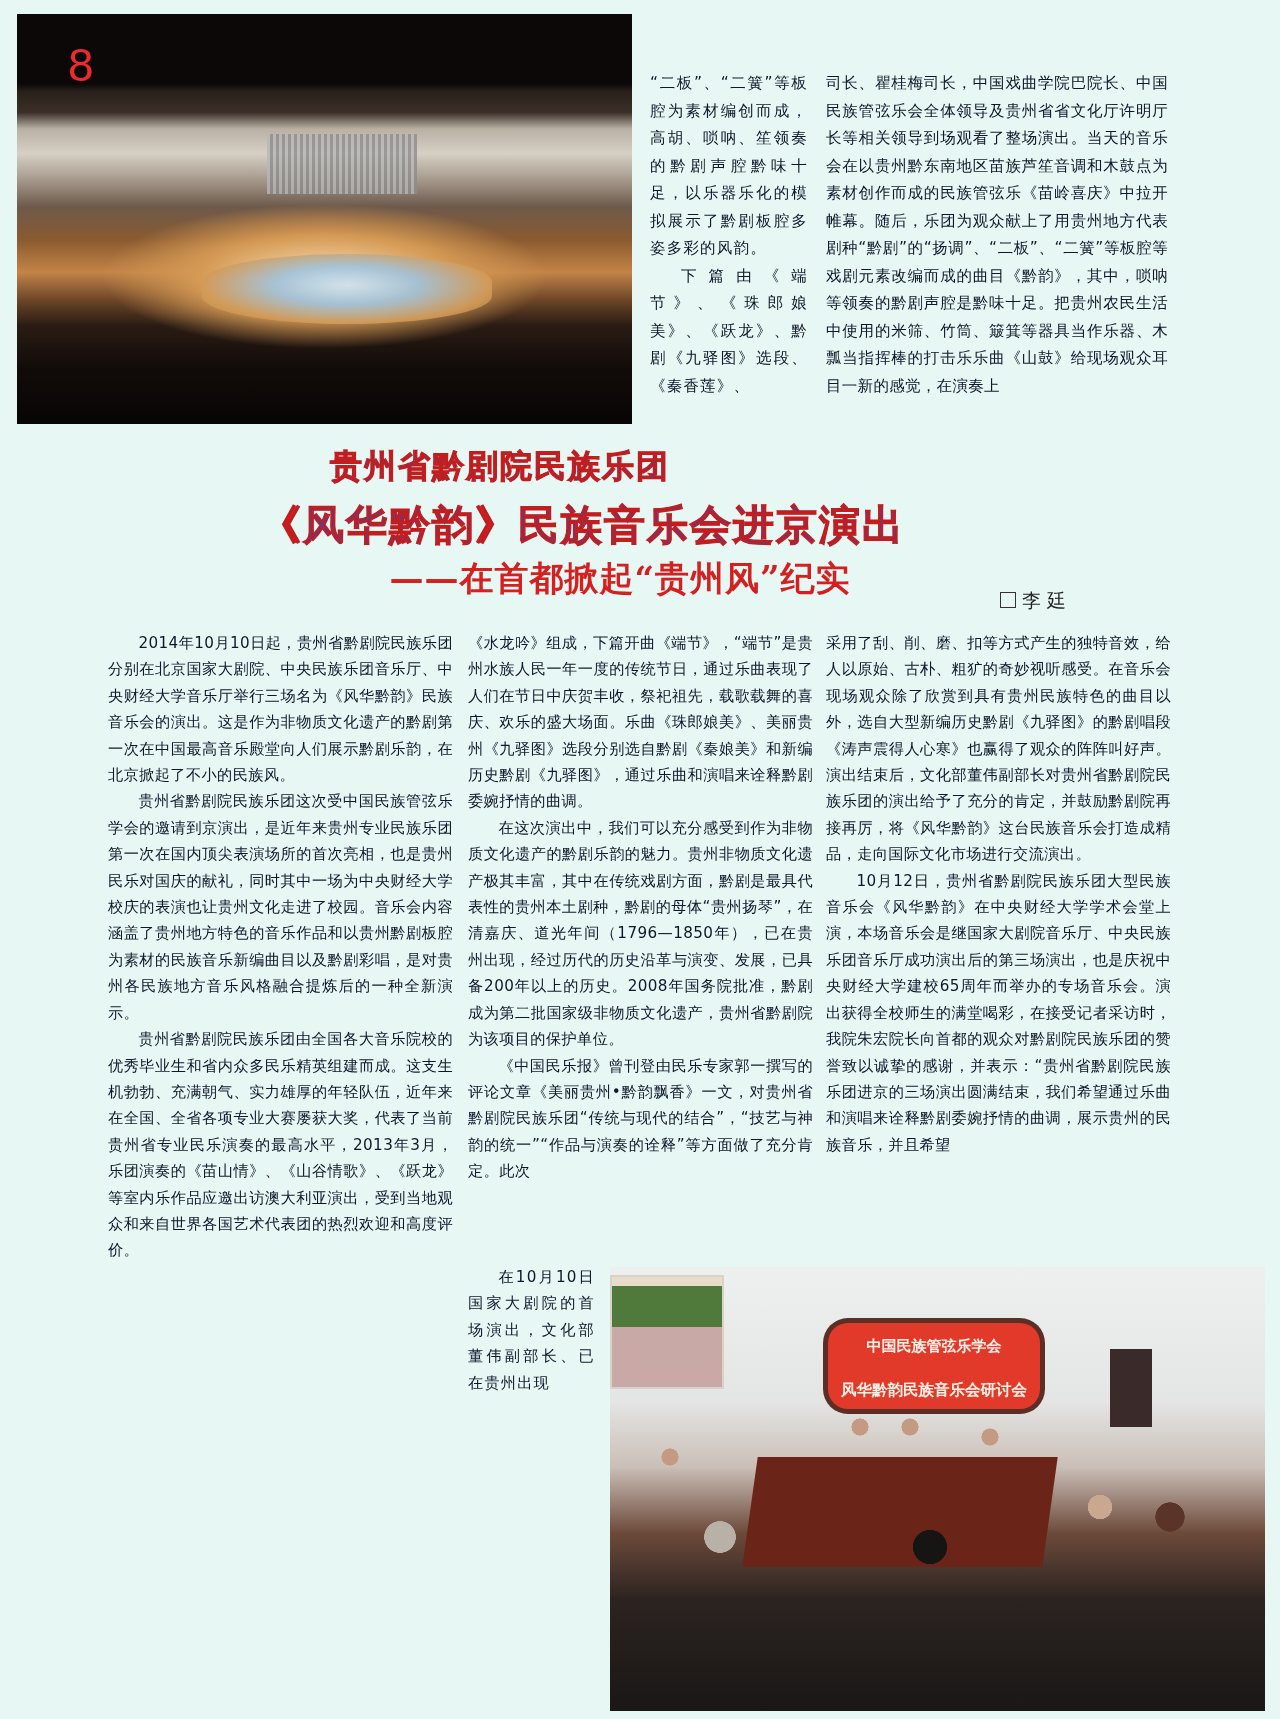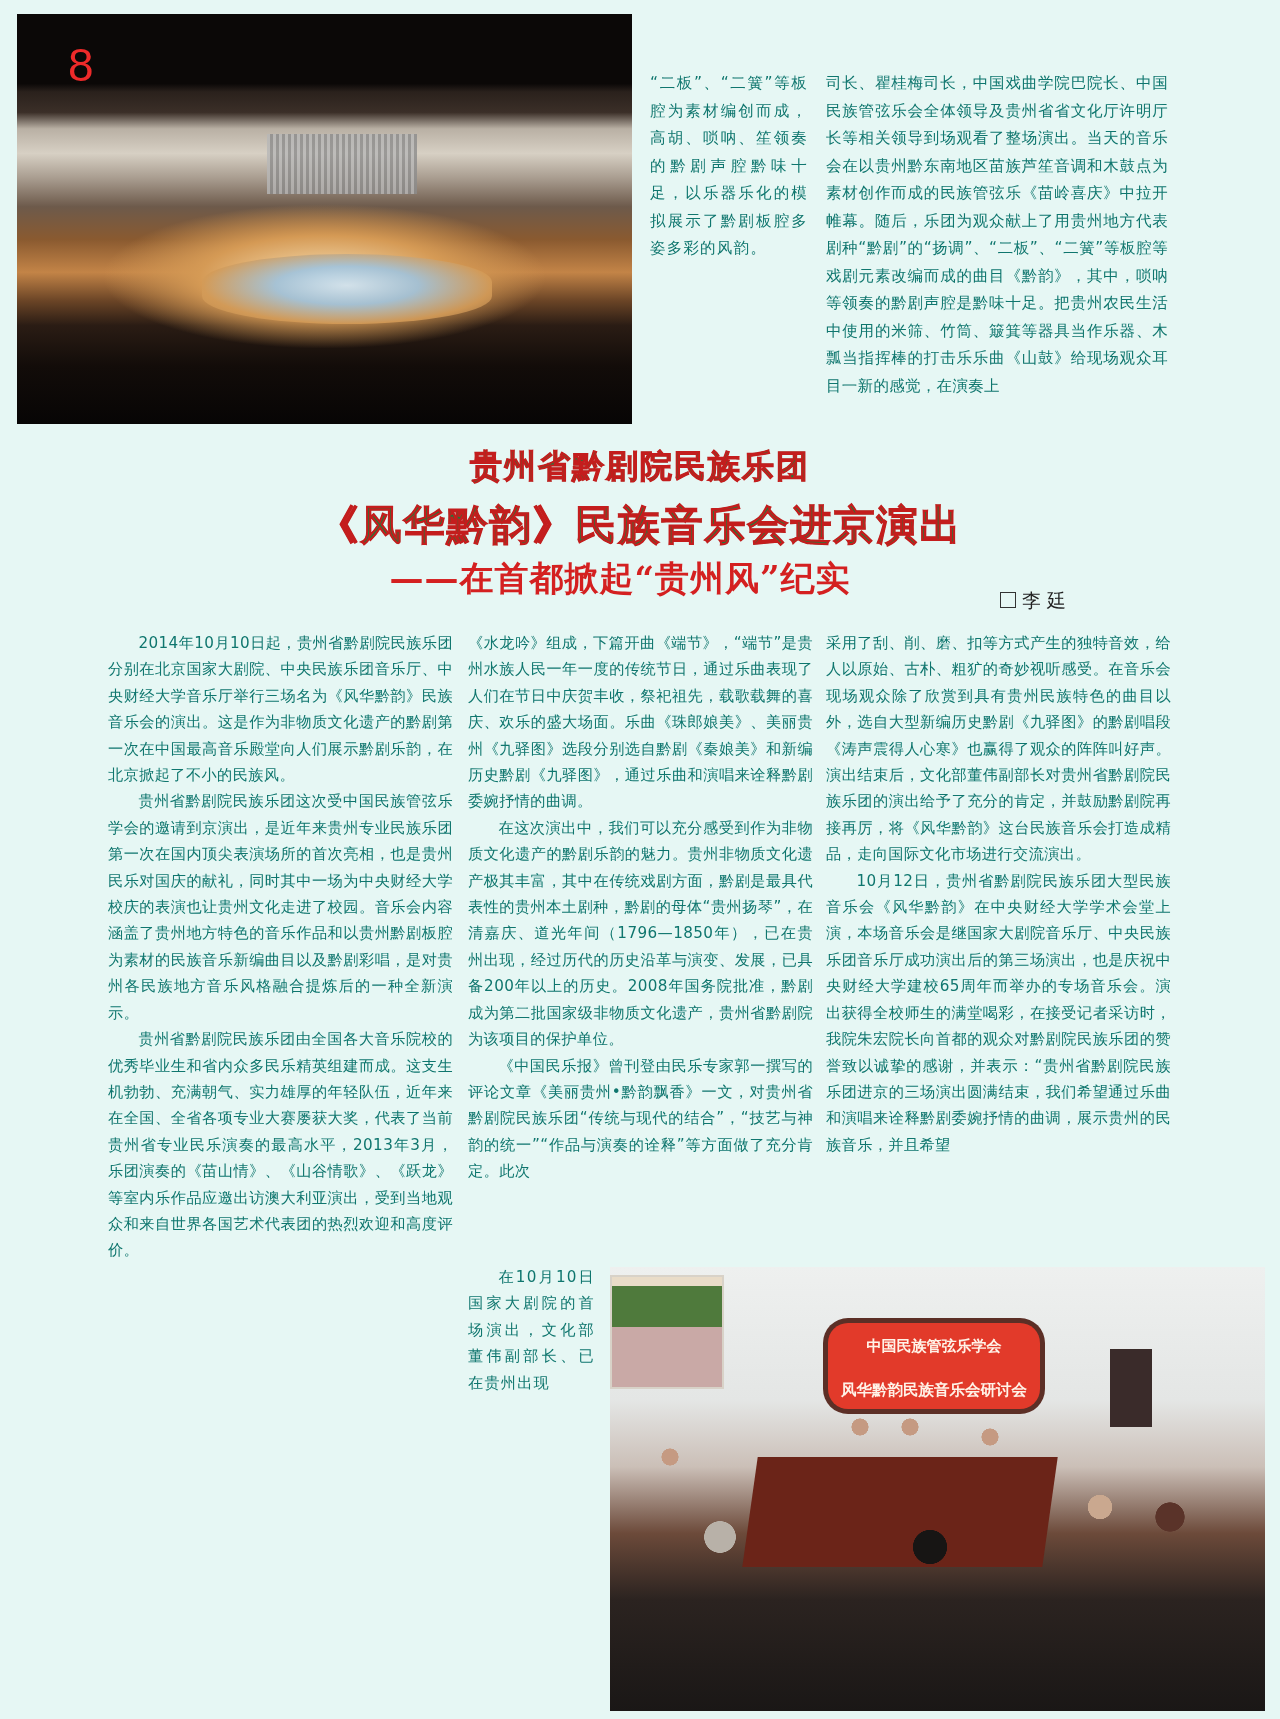--- a/index.html
+++ b/index.html
@@ -27,26 +27,26 @@
     border-radius: 50% / 40%;
     background: radial-gradient(ellipse at 50% 45%, #cfe3f2 0%, #9fc2dc 35%, #d39b58 70%, rgba(0,0,0,0) 100%);
     opacity: .9;
   }
   .page-number {
     left: 68px; top: 42px; font-size: 46px; line-height: 1;
     color: #ee2a2a; font-family: "Liberation Sans", sans-serif;
   }
   .col {
     font-size: 15.2px; line-height: 26.4px; letter-spacing: 0.4px;
-    text-align: justify; color: #0f766e;
+    text-align: justify; color: #0f172a;
   }
   .col p { margin: 0; text-indent: 2em; }
   .col p.noindent { text-indent: 0; }
   .title1, .title2 {
-    text-align: center; color: #15803d; font-weight: bold;
+    color: #1d4ed8; font-weight: bold;
     font-family: "DejaVu Sans", sans-serif;
     -webkit-text-stroke: 1px #c41d1d;
     letter-spacing: 2px;
   }
   .title1 { left: 330px; top: 446px; width: 620px; font-size: 32px; line-height: 40px; }
   .title2 { left: 260px; top: 500px; width: 760px; font-size: 41px; line-height: 50px; }
   .subtitle {
     left: 340px; top: 558px; width: 560px; font-size: 34px; line-height: 40px;
     color: #d42020; font-family: "DejaVu Serif", serif; font-weight: bold; letter-spacing: 1px;
     text-align: center;
@@ -94,20 +94,21 @@
 <body>
 
 <div class="abs photo-hall">
   <div class="organ"></div>
   <div class="stage"></div>
 </div>
 <div class="abs page-number">8</div>
 
 <div class="abs col" style="left:650px; top:70px; width:158px; font-size:15.5px; line-height:27.5px; letter-spacing:1.2px;">
     <p class="noindent">“二板”、“二簧”等板腔为素材编创而成，高胡、唢呐、笙领奏的黔剧声腔黔味十足，以乐器乐化的模拟展示了黔剧板腔多姿多彩的风韵。</p>
+    <p>下篇由《端节》、《珠郎娘美》、《跃龙》、黔剧《九驿图》选段、《秦香莲》、</p>
   </div>
 
 <div class="abs col" style="left:826px; top:70px; width:342px; font-size:15.5px; line-height:27.5px; letter-spacing:0.3px;">
     <p class="noindent">司长、瞿桂梅司长，中国戏曲学院巴院长、中国民族管弦乐会全体领导及贵州省省文化厅许明厅长等相关领导到场观看了整场演出。当天的音乐会在以贵州黔东南地区苗族芦笙音调和木鼓点为素材创作而成的民族管弦乐《苗岭喜庆》中拉开帷幕。随后，乐团为观众献上了用贵州地方代表剧种“黔剧”的“扬调”、“二板”、“二簧”等板腔等戏剧元素改编而成的曲目《黔韵》，其中，唢呐等领奏的黔剧声腔是黔味十足。把贵州农民生活中使用的米筛、竹筒、簸箕等器具当作乐器、木瓢当指挥棒的打击乐乐曲《山鼓》给现场观众耳目一新的感觉，在演奏上</p>
   </div>
 
 <div class="abs title1">贵州省黔剧院民族乐团</div>
 <div class="abs title2">《风华黔韵》民族音乐会进京演出</div>
 <div class="abs subtitle">——在首都掀起“贵州风”纪实</div>
 <div class="abs author">

